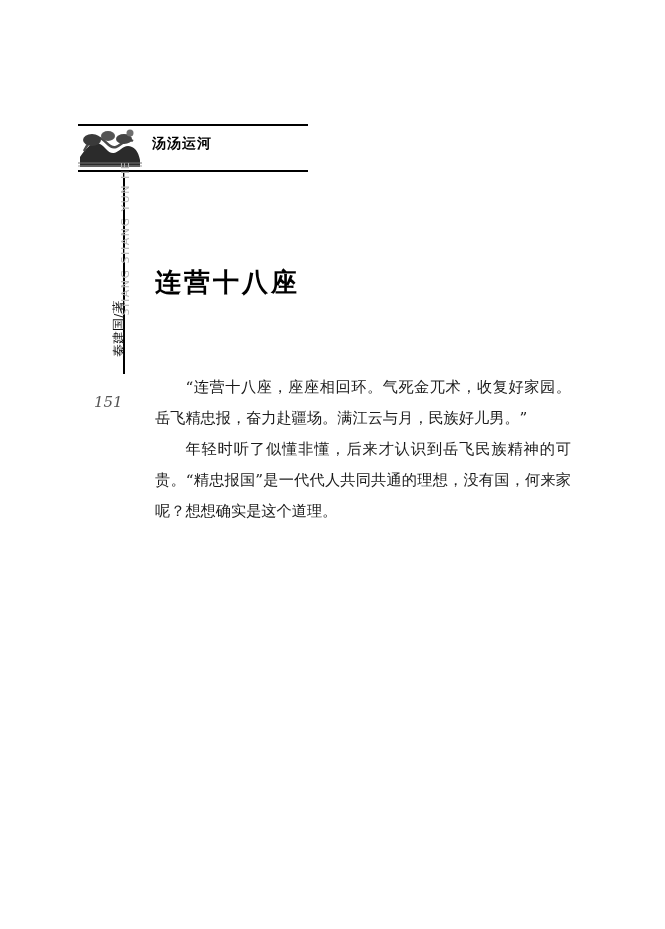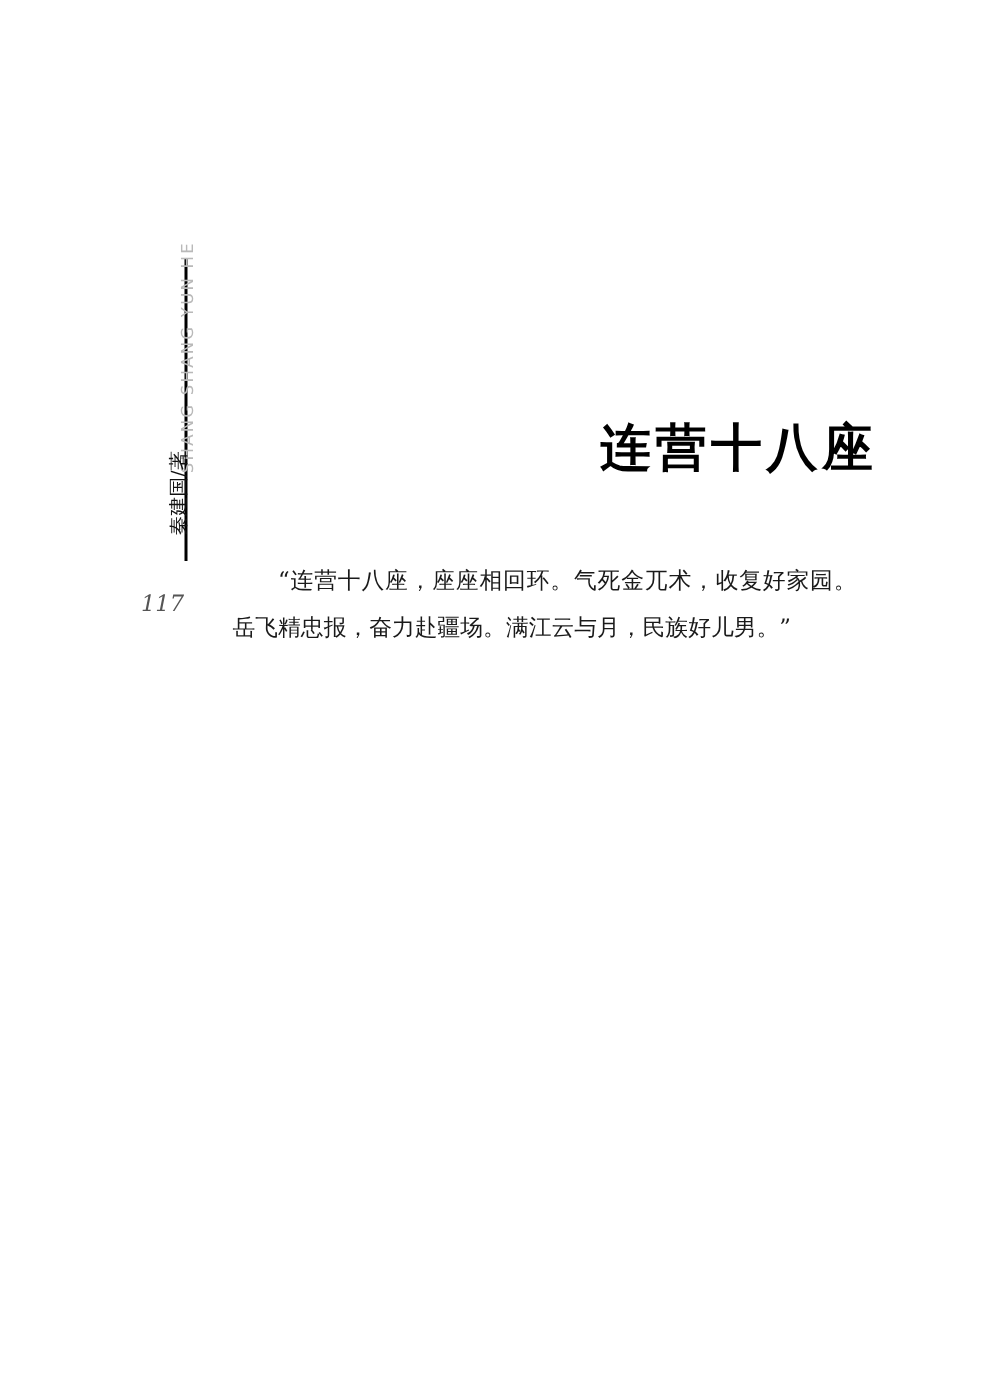--- a/index.html
+++ b/index.html
@@ -119,26 +119,26 @@
     font-family: "DejaVu Serif", serif;
     font-style: italic;
     font-size: 15px;
     color: #555;
   }
 
   
   .chapter-title {
     position: absolute;
     left: 155px;
-    top: 276px;
+    top: 265px;
     width: 430px;
-    text-align: right;
+    text-align: left;
     font-family: "DejaVu Sans", sans-serif;
     font-weight: bold;
-    font-size: 34px;
+    font-size: 26px;
     letter-spacing: 3px;
     color: #000;
   }
 
   
   .body-text {
     position: absolute;
     left: 155px;
     top: 372px;
     width: 432px;
@@ -151,28 +151,47 @@
   .body-text p {
     margin: 0 16px 0 0;
     text-indent: 2em;
   }
 </style>
 </head>
 <body>
 
 <div class="page">
 
+  <div class="header-block">
+    <div class="header-rule-top"></div>
+    <div class="header-art">
+      <svg width="64" height="41" viewBox="0 0 64 41" xmlns="http://www.w3.org/2000/svg">
+        <rect x="0" y="0" width="64" height="41" fill="#ffffff"></rect>
+        <path d="M2 30 C10 18, 16 14, 22 17 C27 19, 30 27, 36 26 C42 25, 46 16, 54 20 C59 22, 61 28, 62 33 L62 40 L2 40 Z" fill="#2b2b2b"></path>
+        <path d="M6 24 C12 12, 18 8, 24 12 C29 15, 32 22, 38 20 C44 18, 48 10, 55 14" stroke="#4a4a4a" stroke-width="2.5" fill="none"></path>
+        <ellipse cx="14" cy="13" rx="9" ry="6" fill="#3a3a3a"></ellipse>
+        <ellipse cx="30" cy="9" rx="7" ry="5" fill="#555"></ellipse>
+        <ellipse cx="46" cy="12" rx="8" ry="5" fill="#444"></ellipse>
+        <path d="M0 36 L64 36" stroke="#777" stroke-width="1.2"></path>
+        <path d="M0 39 L64 39" stroke="#999" stroke-width="1"></path>
+        <circle cx="52" cy="6" r="3.5" fill="#6e6e6e"></circle>
+      </svg>
+    </div>
+    <div class="header-title">汤汤运河</div>
+    <div class="header-rule-bottom"></div>
+  </div>
 
   <div class="spine">
     <div class="spine-rule"></div>
     <div class="spine-pinyin">SHANG SHANG YUN HE</div>
     <div class="spine-author">秦建国/著</div>
   </div>
 
-  <div class="folio">117</div>
+  <div class="folio">151</div>
 
   <div class="chapter-title">连营十八座</div>
 
   <div class="body-text">
     <p>“连营十八座，座座相回环。气死金兀术，收复好家园。岳飞精忠报，奋力赴疆场。满江云与月，民族好儿男。”</p>
+    <p>年轻时听了似懂非懂，后来才认识到岳飞民族精神的可贵。“精忠报国”是一代代人共同共通的理想，没有国，何来家呢？想想确实是这个道理。</p>
   </div>
 
 </div>
 
 </body></html>

